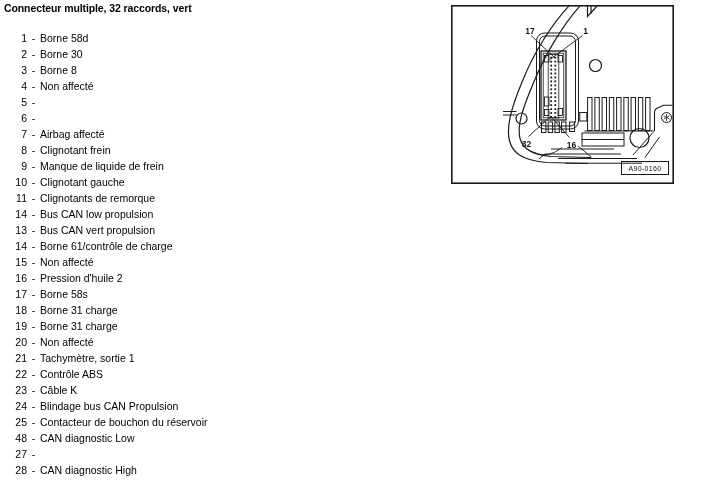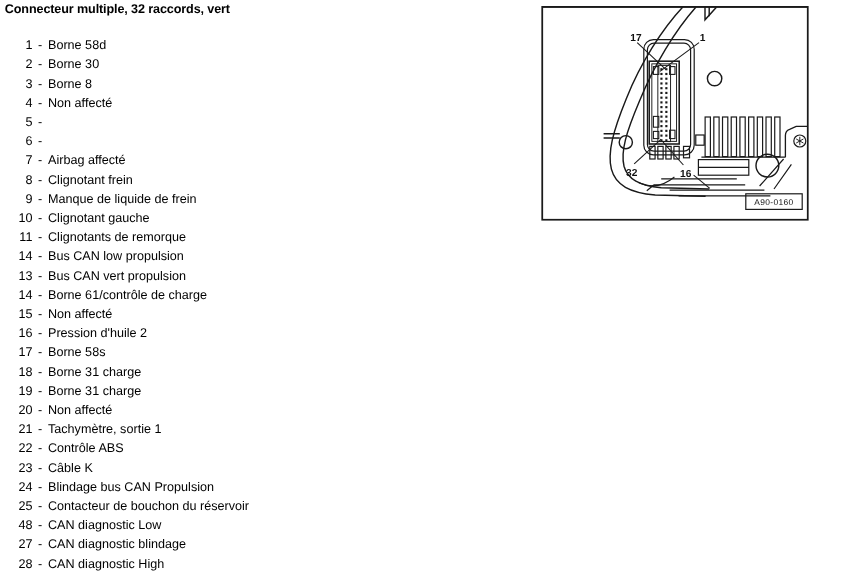--- a/index.html
+++ b/index.html
@@ -219,21 +219,20 @@
 
     <div class="pin-row">
       <span class="pin-num">48</span>
       <span class="pin-dash">-</span>
       <span class="pin-label">CAN diagnostic Low</span>
     </div>
 
     <div class="pin-row">
       <span class="pin-num">27</span>
       <span class="pin-dash">-</span>
-      <span class="pin-label">CAN diagnostic blindage</span>
     </div>
 
     <div class="pin-row">
       <span class="pin-num">28</span>
       <span class="pin-dash">-</span>
       <span class="pin-label">CAN diagnostic High</span>
     </div>
   </div>
 
   <div class="figure">

